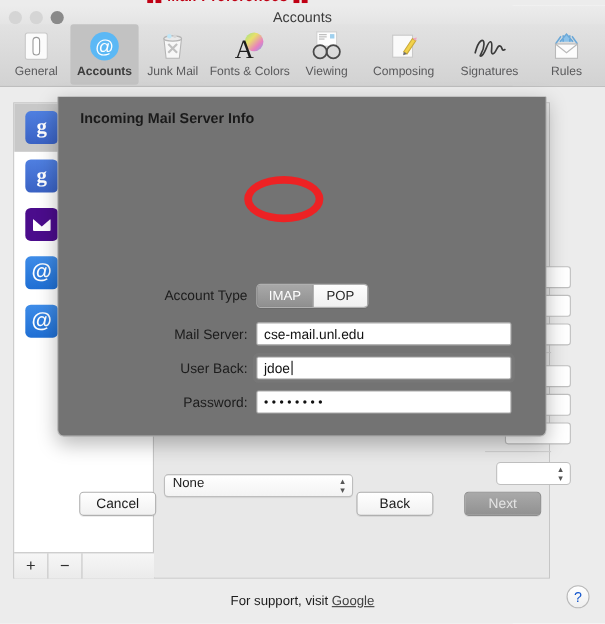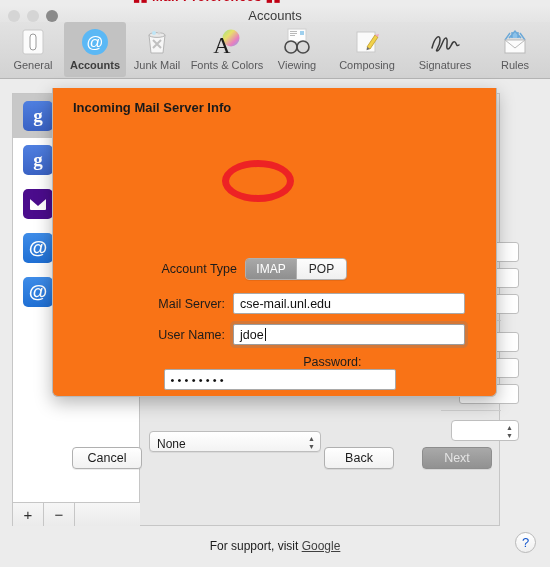--- a/index.html
+++ b/index.html
@@ -133,21 +133,21 @@
   
   .tls-row {
     position: absolute; left: 128px; top: 337px; width: 360px;
     display: flex; align-items: center;
   }
   .tls-label { width: 155px; text-align: right; font-size: 12px; color: #1c1c1c; }
   .tls-pop {
     margin-left: 8px; width: 172px; height: 21px;
     background: linear-gradient(#ffffff,#f3f3f3);
     border: 1px solid #bdbdbd; border-radius: 4px;
-    display: flex; align-items: flex-end; padding-left: 7px;
+    display: flex; align-items: flex-start; padding-left: 7px;
     font-size: 12px; color: #1c1c1c; position: relative;
     box-shadow: 0 1px 0 rgba(0,0,0,.06);
   }
 
   
   .support {
     position: absolute; left: 0; top: 460px; width: 550px;
     text-align: center; font-size: 12px; color: #1c1c1c;
   }
   .support a { color: #404040; text-decoration: underline; }
@@ -156,21 +156,21 @@
     width: 21px; height: 21px; border-radius: 50%;
     background: linear-gradient(#ffffff,#efefef);
     border: 1px solid #b9b9b9;
     display: flex; align-items: center; justify-content: center;
     font-size: 13px; color: #1255cc;
   }
 
   
   .sheet {
     position: absolute; left: 52px; top: 88px; width: 445px; height: 309px;
-    background: #f97316;
+    background: #737373;
     border: 1px solid #b8b8b8;
     border-top: none;
     border-radius: 0 0 6px 6px;
     box-shadow: 0 6px 18px rgba(0,0,0,.28);
     padding-left: 40px;
   }
   .sheet-title {
     position: absolute; left: 20px; top: 12px;
     font-size: 13px; font-weight: bold; color: #1a1a1a;
   }
@@ -421,44 +421,44 @@
 
     <div class="support">
       <span>For support, visit </span><a href="#">Google</a>
     </div>
     <div class="help-btn">?</div>
   </div>
 
   <div class="sheet">
     <div class="sheet-title">Incoming Mail Server Info</div>
 
-    <div class="form-row" style="top:170px;margin-left:12px;">
+    <div class="form-row" style="top:170px;">
       <div class="f-label">Account Type</div>
       <div class="seg">
         <div class="seg-btn on">IMAP</div>
         <div class="seg-btn">POP</div>
       </div>
     </div>
 
     <div class="form-row" style="top:205px;">
       <div class="f-label">Mail Server:</div>
       <div class="f-field">
         <span>cse-mail.unl.edu</span>
       </div>
     </div>
 
     <div class="form-row" style="top:236px;">
-      <div class="f-label">User Name:</div>
+      <div class="f-label">User Back:</div>
       <div class="f-field focused">
         <span>jdoe</span>
           <span class="caret"></span>
       </div>
     </div>
 
-    <div class="form-row" style="top:267px;flex-direction:column;">
+    <div class="form-row" style="top:267px;">
       <div class="f-label">Password:</div>
       <div class="f-field">
         <span class="pw-dots">••••••••</span>
       </div>
     </div>
 
     <div class="btn btn-cancel">Cancel</div>
     <div class="btn btn-back">Back</div>
     <div class="btn btn-next disabled">Next</div>
   </div>

